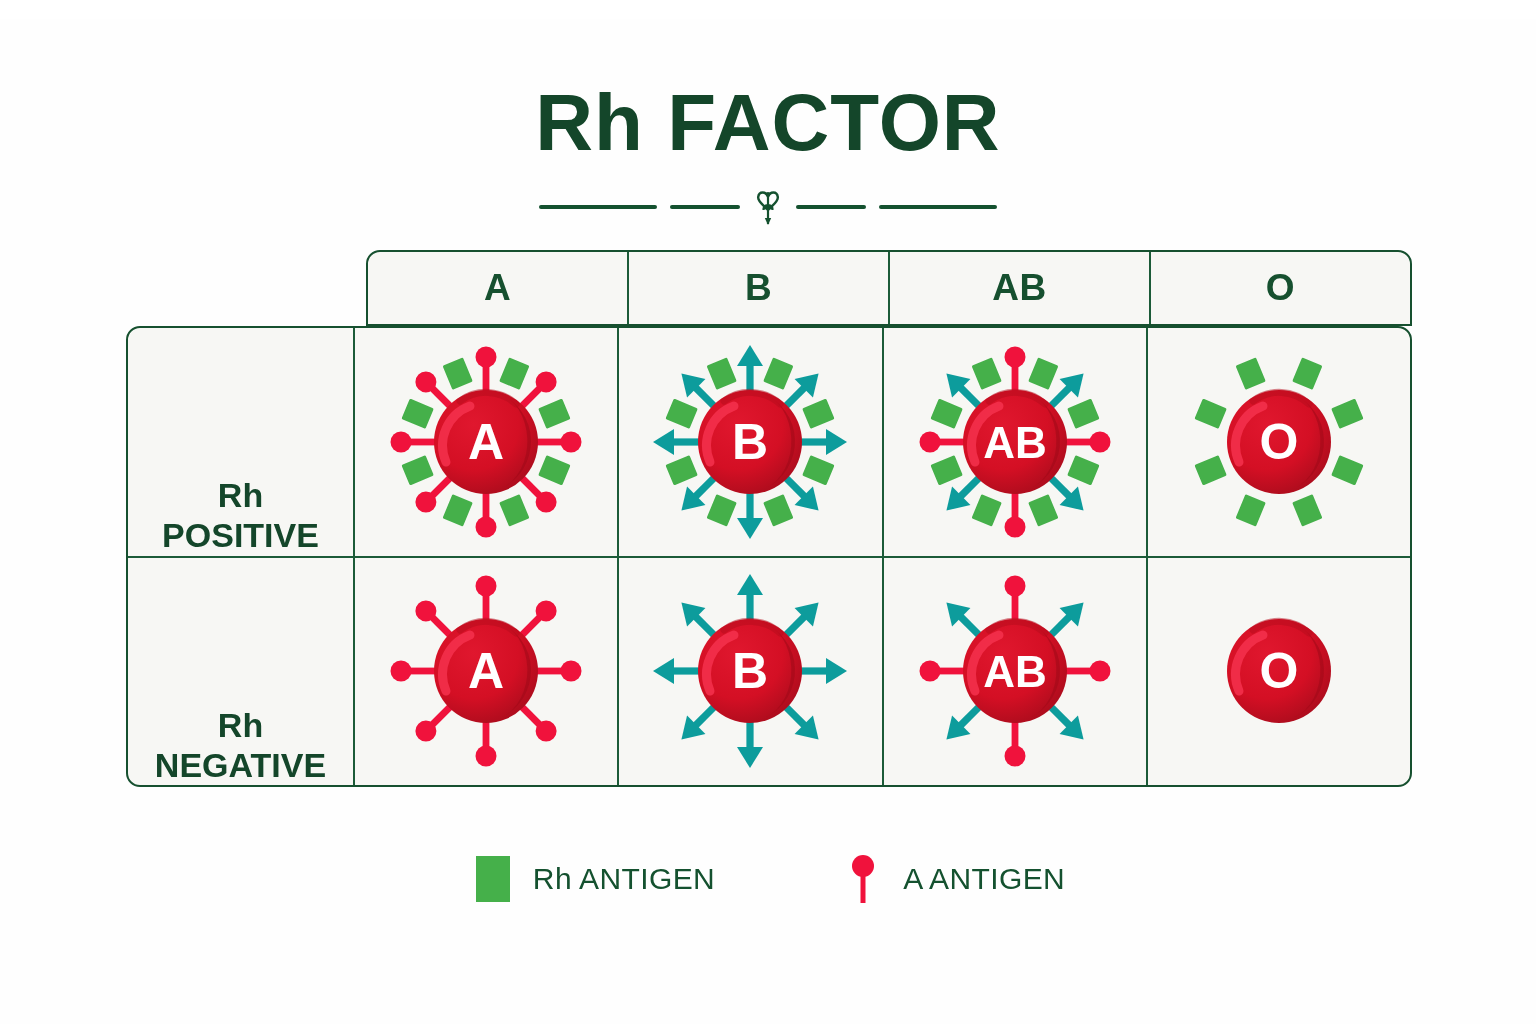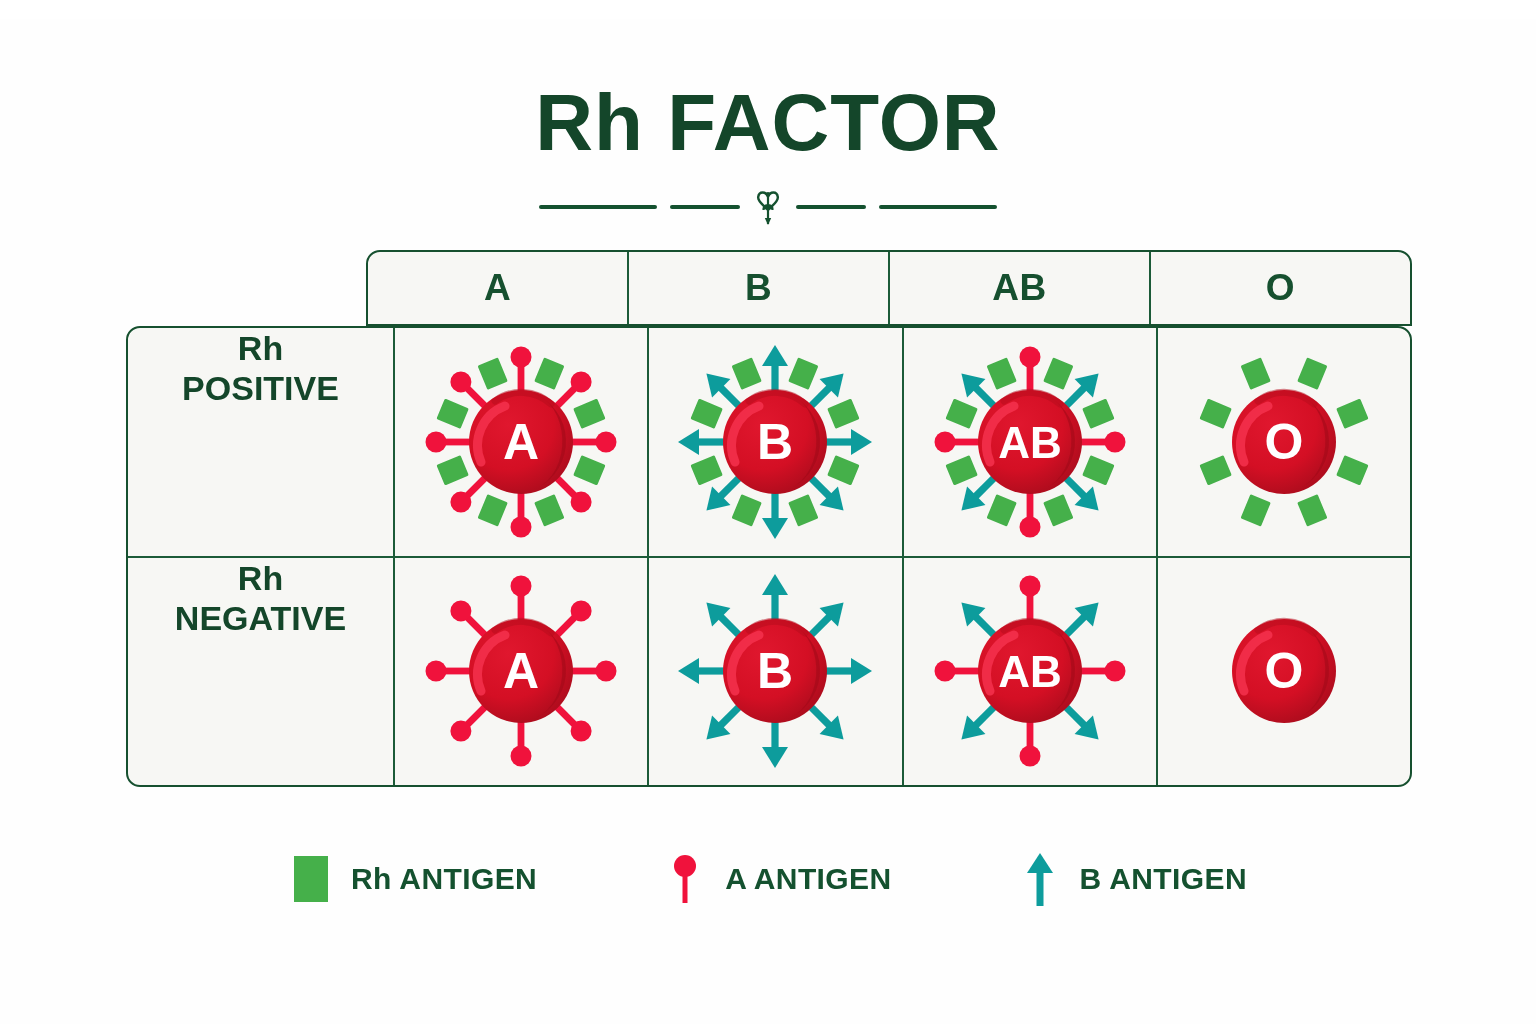--- a/index.html
+++ b/index.html
@@ -99,24 +99,24 @@
     overflow: hidden;
   }
   .data-row {
     flex: 1 1 0;
     display: flex;
     border-bottom: 2px solid #1C5B38;
   }
   .data-row:last-child { border-bottom: none; }
 
   .row-label-cell {
-    width: 267px;
+    width: 227px;
     flex: none;
     display: flex;
-    align-items: flex-start;
+    align-items: flex-end;
     justify-content: center;
     border-right: 2px solid #1C5B38;
     text-align: center;
     padding: 0 10px;
   }
   .row-label-text {
     font-size: 34px;
     font-weight: 700;
     color: #14462A;
     line-height: 1.18;
@@ -144,21 +144,21 @@
     gap: 126px;
   }
   .legend-item {
     display: flex;
     align-items: center;
     gap: 18px;
   }
   .legend-swatch { width: 44px; height: 48px; display: flex; align-items: center; justify-content: center; }
   .legend-label {
     font-size: 30px;
-    font-weight: 700;
+    font-weight: 400;
     color: #14512F;
     letter-spacing: 0.4px;
     white-space: nowrap;
   }
   .sw-square { width: 34px; height: 46px; background: #45B04A; }
 </style>
 </head>
 <body>
 
 <div id="stage">
@@ -669,25 +669,16 @@
     <div class="legend-item">
       <span class="legend-swatch">
         <svg width="26" height="52" viewBox="0 0 26 52">
           <rect x="10.5" y="14" width="5" height="36" fill="#F0123C"></rect>
           <circle cx="13" cy="13" r="11" fill="#F0123C"></circle>
         </svg>
       </span>
       <span class="legend-label">A ANTIGEN</span>
     </div>
 
-    <div class="legend-item">
-      <span class="legend-swatch">
-        <svg width="28" height="54" viewBox="0 0 28 54">
-          <rect x="10.5" y="18" width="7" height="36" fill="#0D9C9C"></rect>
-          <path d="M14 1 L27 21 L1 21 Z" fill="#0D9C9C"></path>
-        </svg>
-      </span>
-      <span class="legend-label">B ANTIGEN</span>
-    </div>
 
   </div>
 
 </div>
 
 </body></html>

